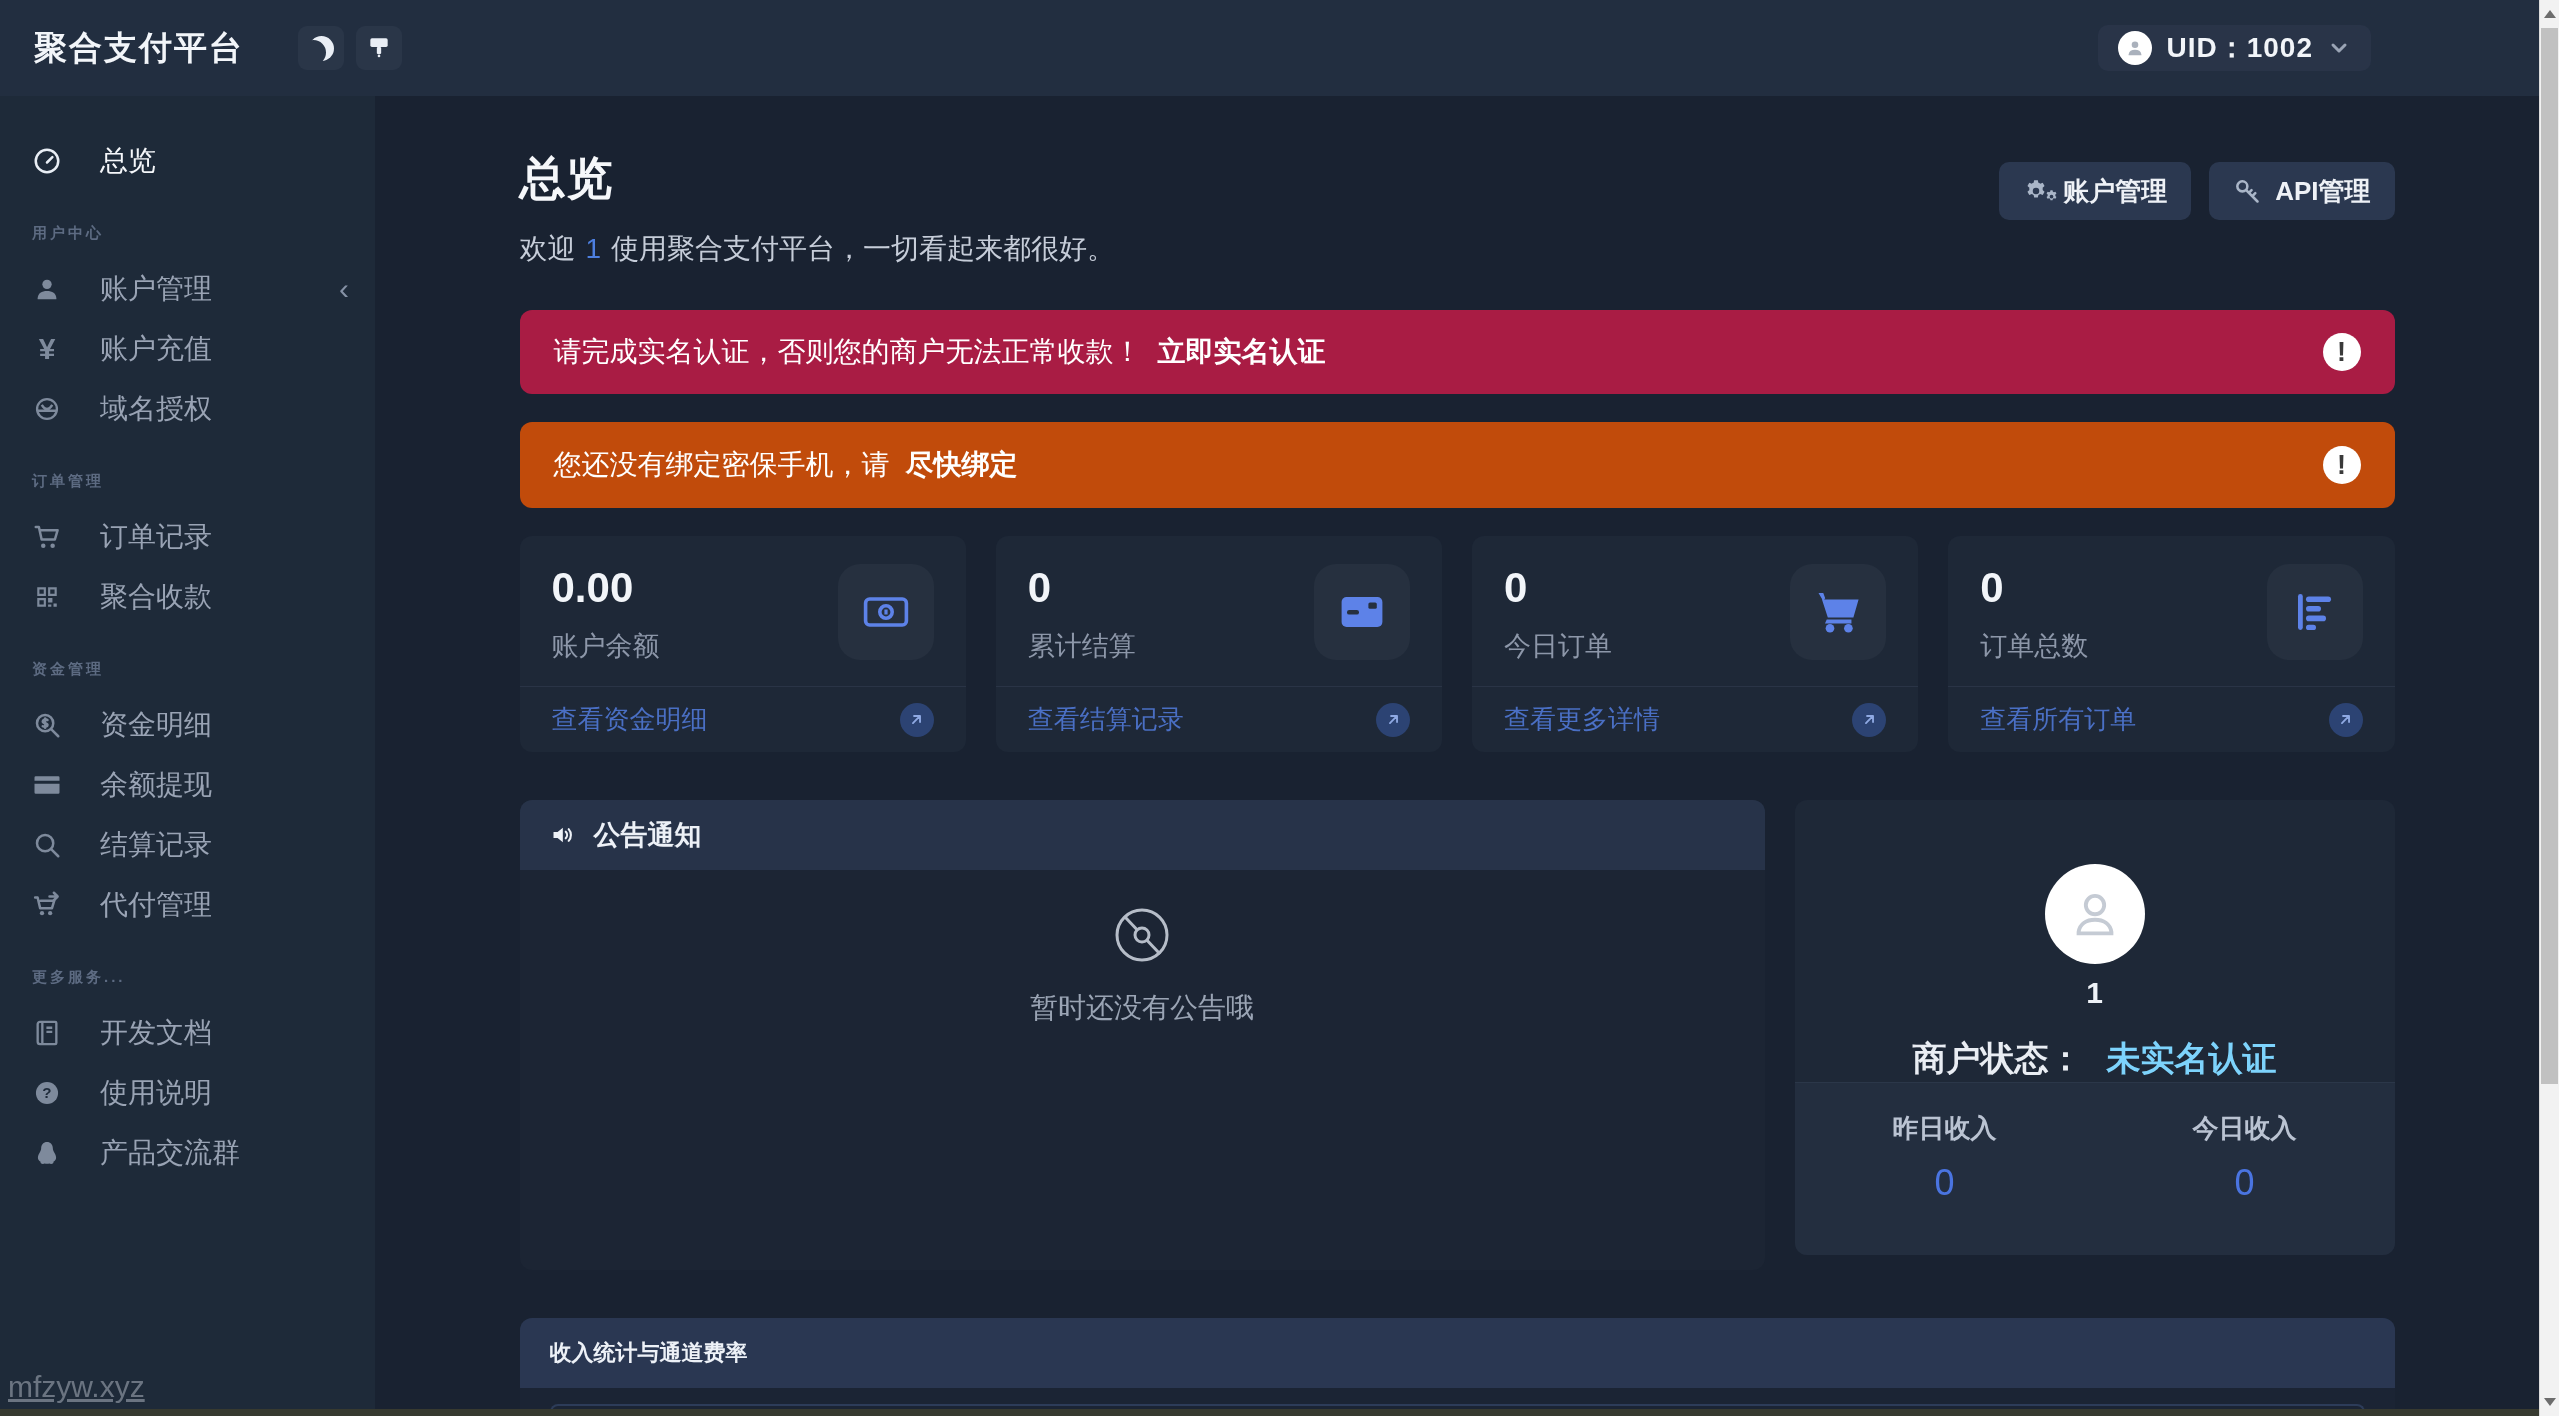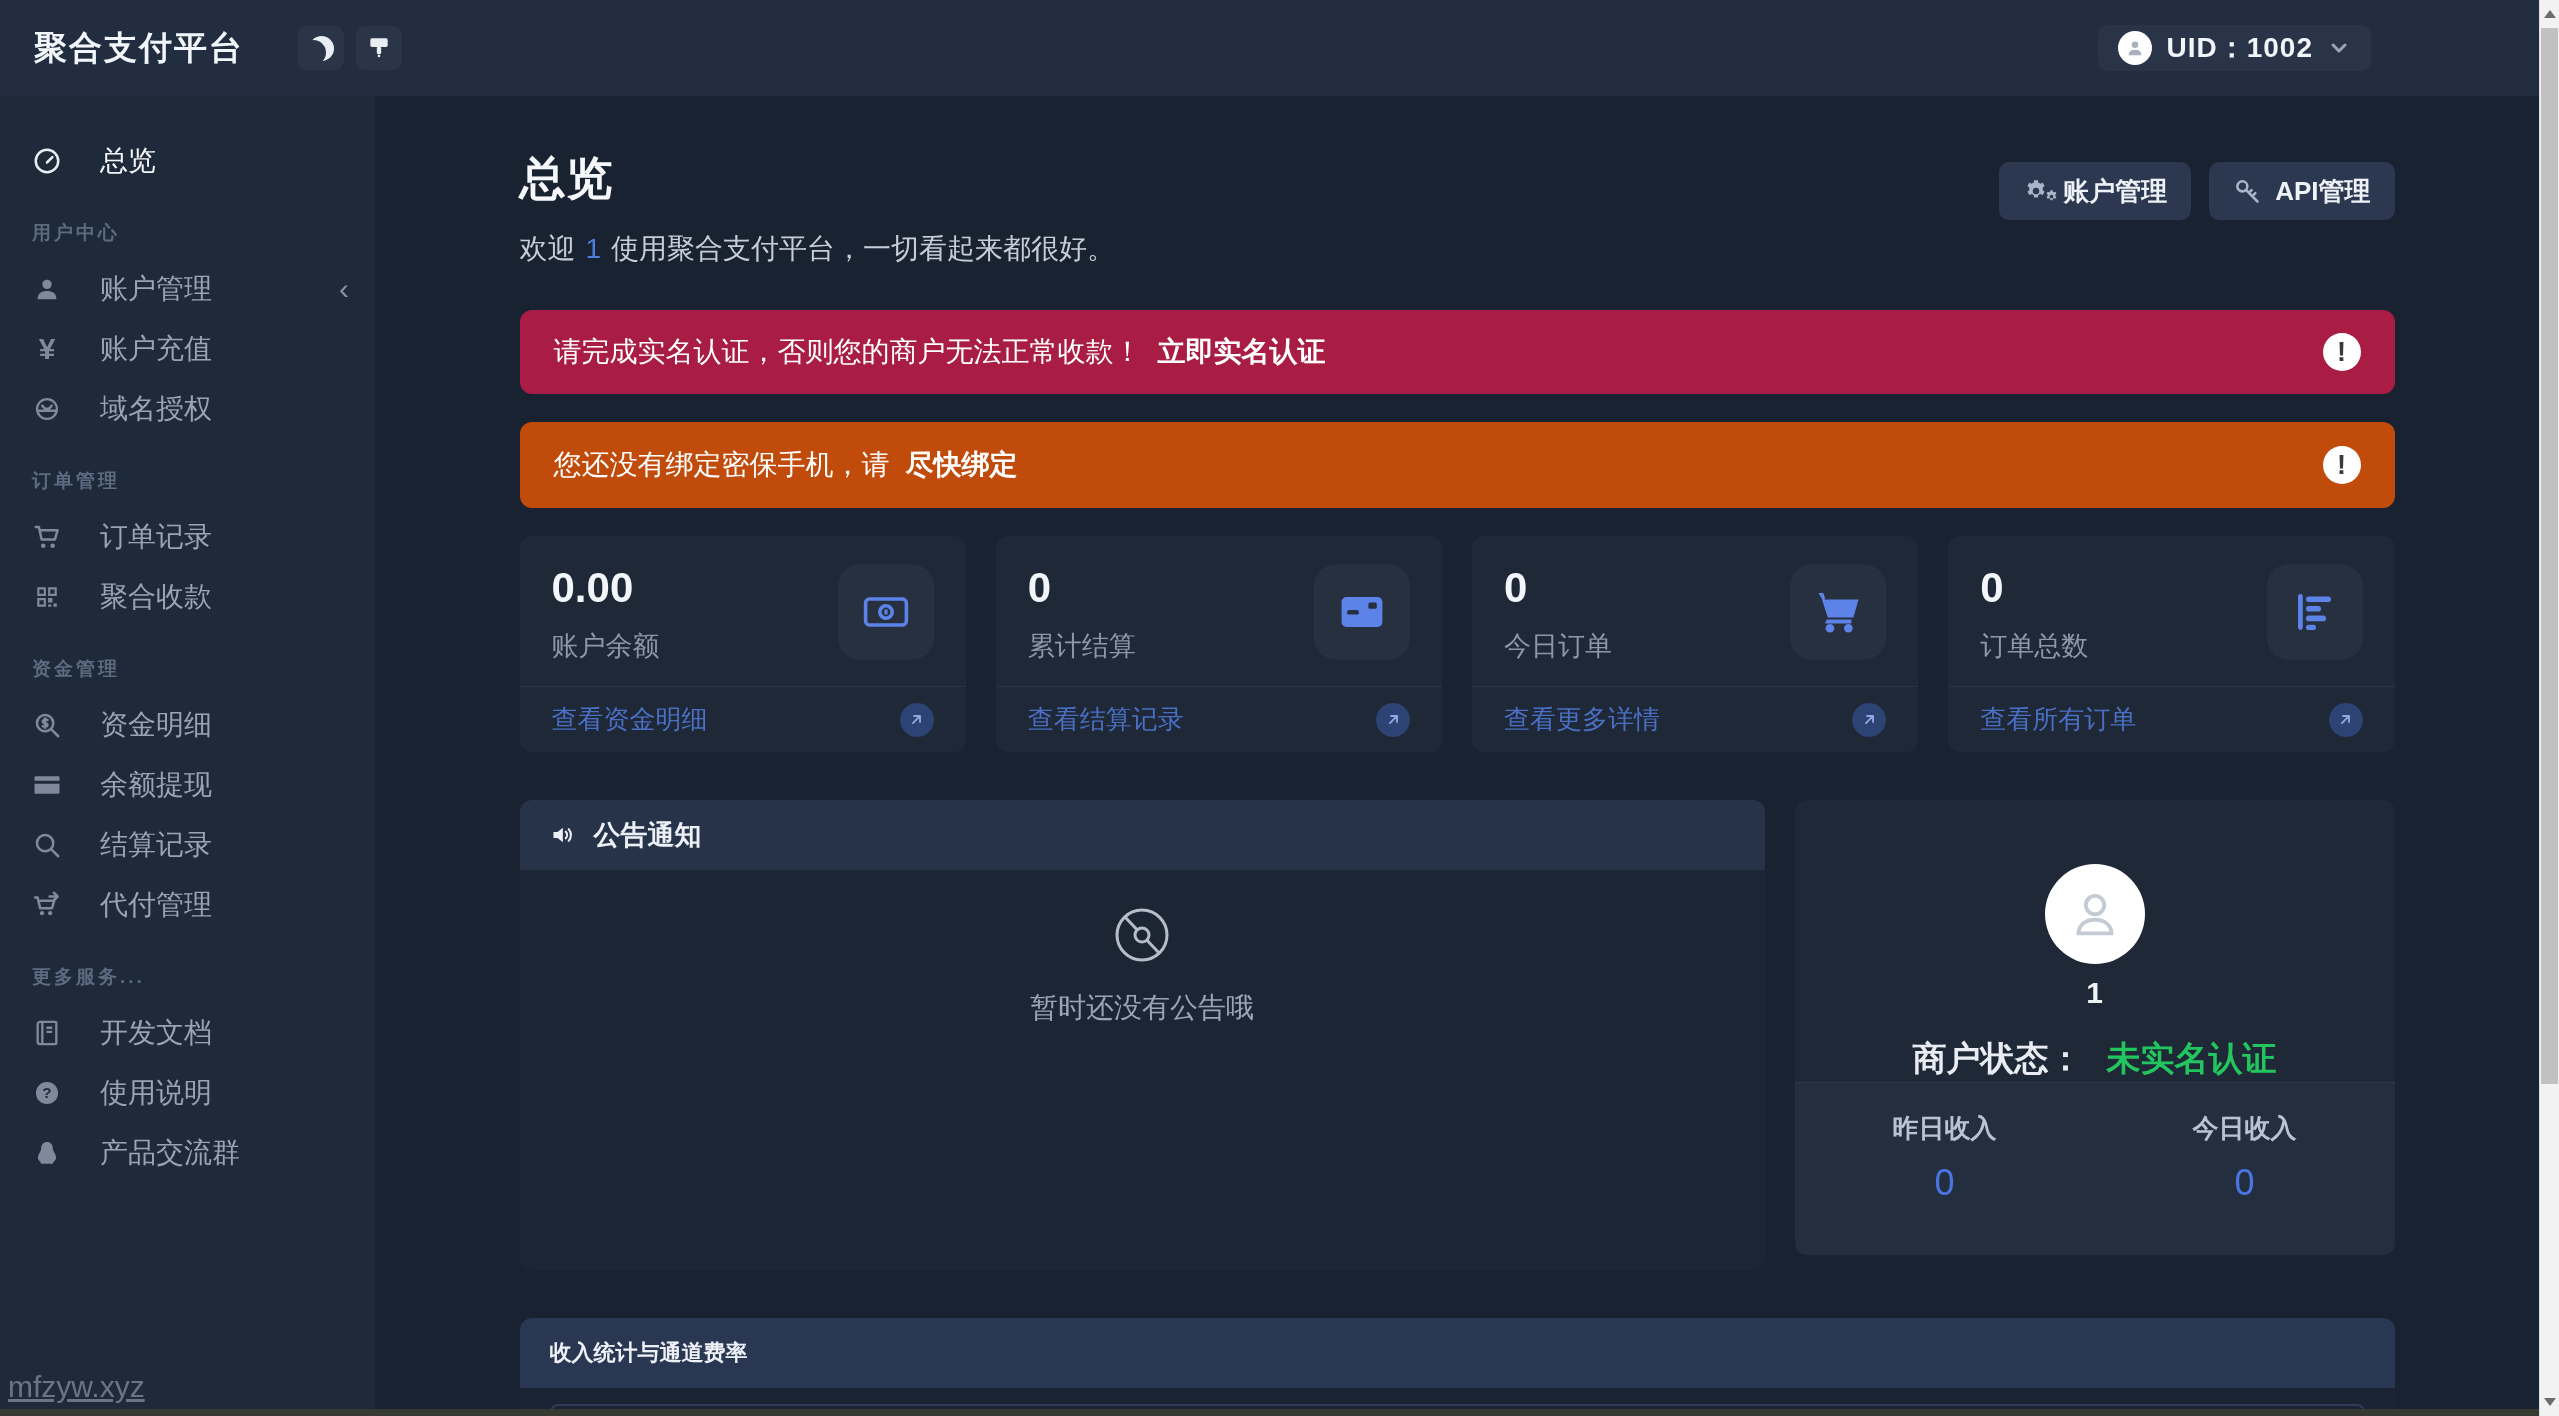--- a/index.html
+++ b/index.html
@@ -43,21 +43,21 @@
     height:58px; margin-bottom:2px; display:flex; align-items:center;
     padding:0 26px 0 32px; color:#99a3b4; font-size:28px; cursor:pointer;
   }
   .side-item .ico { width:30px; margin-right:10px; color:#7e8a9c; }
   .side-item .lbl { margin-left:28px; }
   .side-item.active { color:#f5f7fa; }
   .side-item.active .ico { color:#e9eef5; }
   .side-item .chev { margin-left:auto; color:#8591a5; font-size:30px; line-height:1; }
   .side-section {
     margin-top:28px; margin-bottom:12px; height:30px; padding:0 32px;
-    color:#5d6b82; font-size:19px; font-weight:bold; letter-spacing:3px;
+    color:#5d6b82; font-size:15px; font-weight:bold; letter-spacing:3px;
     display:flex; align-items:center;
   }
   .yen-glyph { font-size:30px; font-weight:bold; }
 
   
   .main { position:absolute; left:375px; top:96px; right:20px; bottom:0; background:#192231; overflow:hidden; }
   .content { width:1875px; margin:0 auto; }
 
   .page-head { display:flex; justify-content:space-between; margin-top:52px; }
   .page-title { font-size:46px; font-weight:bold; color:#f5f7fa; letter-spacing:1px; }
@@ -121,21 +121,21 @@
   .empty-text { margin-top:22px; font-size:28px; }
 
   .merchant-panel { width:600px; height:455px; background:#1e2837; border-radius:12px; overflow:hidden; display:flex; flex-direction:column; }
   .merchant-top { flex:1; display:flex; flex-direction:column; align-items:center; }
   .avatar-big {
     margin-top:64px; width:100px; height:100px; border-radius:50%; background:#ffffff;
     color:#c5cbd4; display:flex; align-items:center; justify-content:center;
   }
   .merchant-name { margin-top:12px; font-size:30px; font-weight:bold; color:#eef2f7; }
   .merchant-status { margin-top:26px; font-size:34px; font-weight:bold; color:#e9edf3; }
-  .merchant-status .danger { color:#22c55e; margin-left:24px; }
+  .merchant-status .danger { color:#7dd3fc; margin-left:24px; }
   .merchant-foot { height:175px; background:#232e3f; border-top:1px solid #2b3749; display:flex; padding-top:28px; }
   .m-col { flex:1; display:flex; flex-direction:column; align-items:center; }
   .m-label { font-size:26px; font-weight:bold; color:#bac3d2; }
   .m-value { margin-top:16px; font-size:36px; color:#4a74e0; }
 
   
   .income-panel { margin-top:48px; background:#1b2434; border-radius:12px 12px 0 0; overflow:hidden; height:320px; }
   .income-panel .panel-head { background:#2a3752; font-size:22px; }
   .income-body { padding:16px 30px 0 30px; }
   .income-inner { height:230px; border:2px solid #2d3c59; border-bottom:none; border-radius:8px 8px 0 0; }

